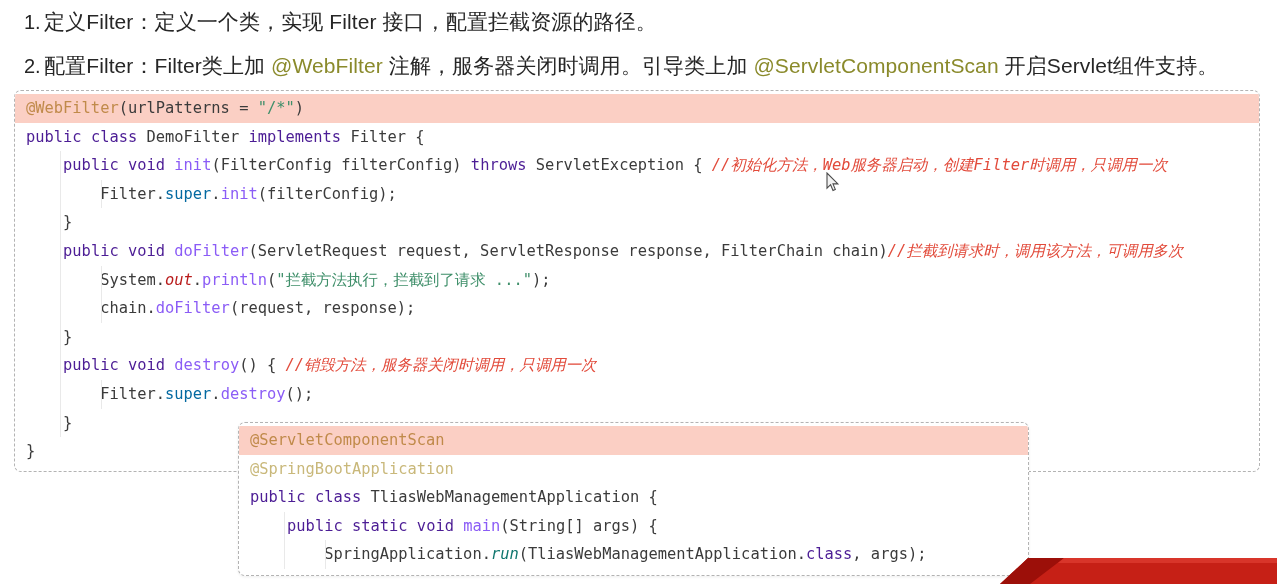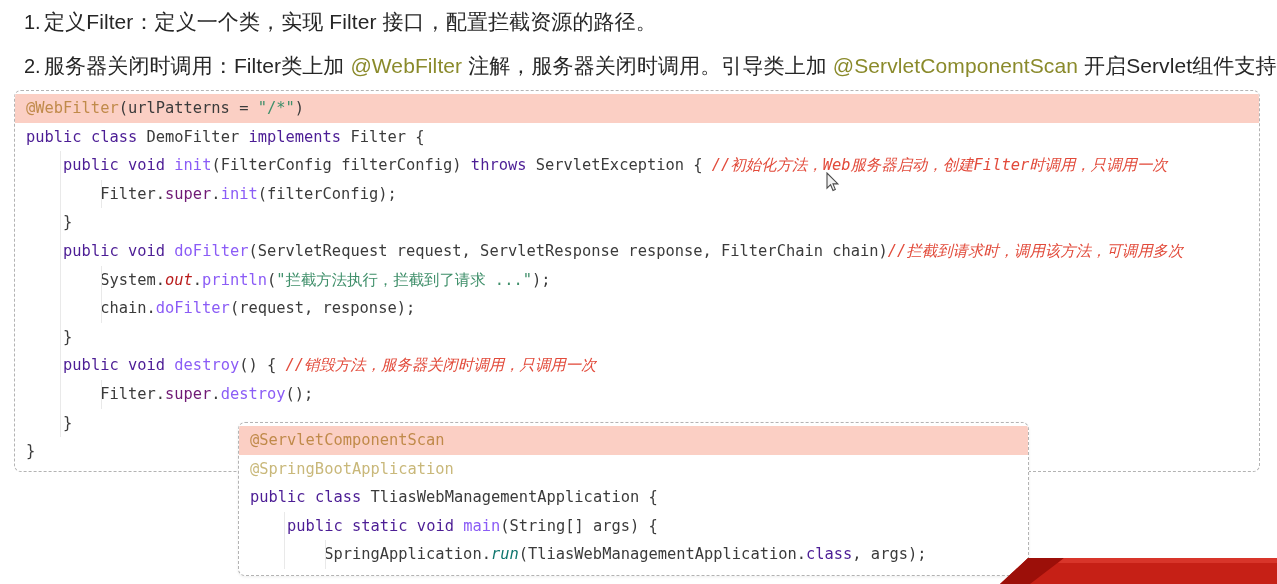--- a/index.html
+++ b/index.html
@@ -113,21 +113,21 @@
 
   
   .kw   { color: #4c1d95; }            
   .meth { color: #8b5cf6; }            
   .anno { color: #c08a4a; }            
   .anno2{ color: #c9b87a; }            
   .str  { color: #3f8f6a; }            
   .cmt  { color: #e24a3a; font-style: italic; }            
   .fld  { color: #b91c1c; font-style: italic; }   
   .mi   { color: #0f766e; font-style: italic; }   
-  .blu  { color: #701a75; }
+  .blu  { color: #0369a1; }
 
   
   .cursor {
     position: absolute;
     left: 826px;
     top: 172px;
     width: 14px;
     height: 20px;
     z-index: 20;
     pointer-events: none;
@@ -165,21 +165,21 @@
 </head>
 <body>
 
 <div class="steps">
   <div class="step">
     <span class="step-num">1.</span>
     <span class="step-text"><span>定义Filter：定义一个类，实现 Filter 接口，配置拦截资源的路径。</span></span>
   </div>
   <div class="step">
     <span class="step-num">2.</span>
-    <span class="step-text"><span>服务器关闭时调用：Filter类上加 </span><span class="ann">@WebFilter</span><span> 注解，服务器关闭时调用。引导类上加 </span><span class="ann">@ServletComponentScan</span><span> 开启Servlet组件支持。</span></span>
+    <span class="step-text"><span>配置Filter：Filter类上加 </span><span class="ann">@WebFilter</span><span> 注解，服务器关闭时调用。引导类上加 </span><span class="ann">@ServletComponentScan</span><span> 开启Servlet组件支持。</span></span>
   </div>
 </div>
 
 <div class="code-card">
   <div class="code"><div class="ln hl"><span class="anno">@WebFilter</span>(urlPatterns = <span class="str">"/*"</span>)</div><div class="ln"><span class="kw">public</span> <span class="kw">class</span> DemoFilter <span class="kw">implements</span> Filter {</div><div class="ln g1">    <span class="kw">public</span> <span class="kw">void</span> <span class="meth">init</span>(FilterConfig filterConfig) <span class="kw">throws</span> ServletException { <span class="cmt">//初始化方法，Web服务器启动，创建Filter时调用，只调用一次</span></div><div class="ln g2">        Filter.<span class="blu">super</span>.<span class="meth">init</span>(filterConfig);</div><div class="ln g1">    }</div><div class="ln g1">    <span class="kw">public</span> <span class="kw">void</span> <span class="meth">doFilter</span>(ServletRequest request, ServletResponse response, FilterChain chain)<span class="cmt">//拦截到请求时，调用该方法，可调用多次</span></div><div class="ln g2">        System.<span class="fld">out</span>.<span class="meth">println</span>(<span class="str">"拦截方法执行，拦截到了请求 ..."</span>);</div><div class="ln g2">        chain.<span class="meth">doFilter</span>(request, response);</div><div class="ln g1">    }</div><div class="ln g1">    <span class="kw">public</span> <span class="kw">void</span> <span class="meth">destroy</span>() { <span class="cmt">//销毁方法，服务器关闭时调用，只调用一次</span></div><div class="ln g2">        Filter.<span class="blu">super</span>.<span class="meth">destroy</span>();</div><div class="ln g1">    }</div><div class="ln">}</div></div>
 </div>
 
 <div class="code-card overlay">
   <div class="code"><div class="ln hl"><span class="anno">@ServletComponentScan</span></div><div class="ln"><span class="anno2">@SpringBootApplication</span></div><div class="ln"><span class="kw">public</span> <span class="kw">class</span> TliasWebManagementApplication {</div><div class="ln g1">    <span class="kw">public</span> <span class="kw">static</span> <span class="kw">void</span> <span class="meth">main</span>(String[] args) {</div><div class="ln g2">        SpringApplication.<span class="mi">run</span>(TliasWebManagementApplication.<span class="kw">class</span>, args);</div></div>
 </div>

